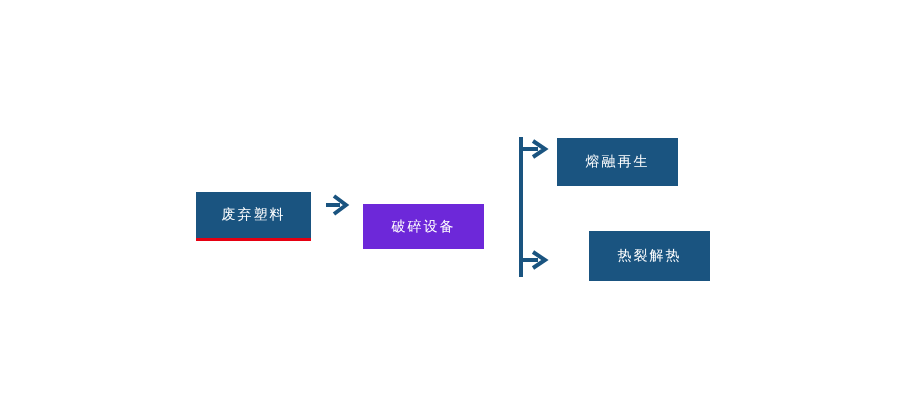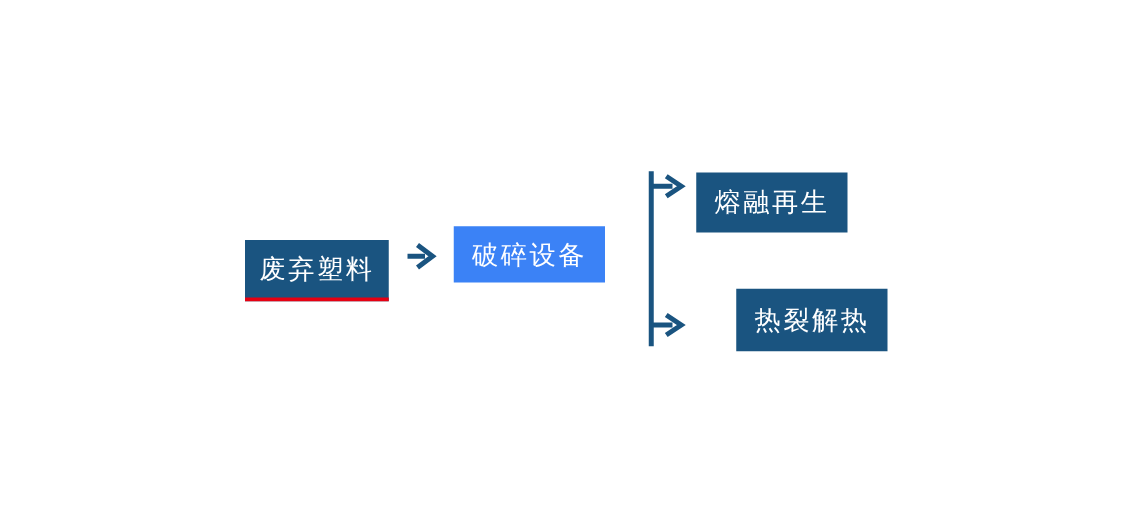--- a/index.html
+++ b/index.html
@@ -14,28 +14,28 @@
     background: #ffffff;
     font-family: "DejaVu Sans", sans-serif;
     overflow: hidden;
   }
   .node {
     position: absolute;
     display: flex;
     align-items: center;
     justify-content: center;
     color: #ffffff;
-    font-size: 21px;
+    font-size: 14px;
     font-weight: 300;
     letter-spacing: 2px;
     box-sizing: border-box;
     white-space: nowrap;
   }
   .node-blue { background: #1A5480; }
-  .node-red  { background: #3b82f6; }
+  .node-red  { background: #6d28d9; margin-top: 23px; }
   .red-underline { border-bottom: 3px solid #E60012; }
 
   .node-waste   { left: 196px; top: 192px; width: 115px; height: 49px; }
   .node-crusher { left: 363px; top: 181px; width: 121px; height: 45px; }
   .node-melt    { left: 557px; top: 138px; width: 121px; height: 48px; }
   .node-pyro    { left: 589px; top: 231px; width: 121px; height: 50px; }
 
   .connector-svg {
     position: absolute;
     left: 0; top: 0;

